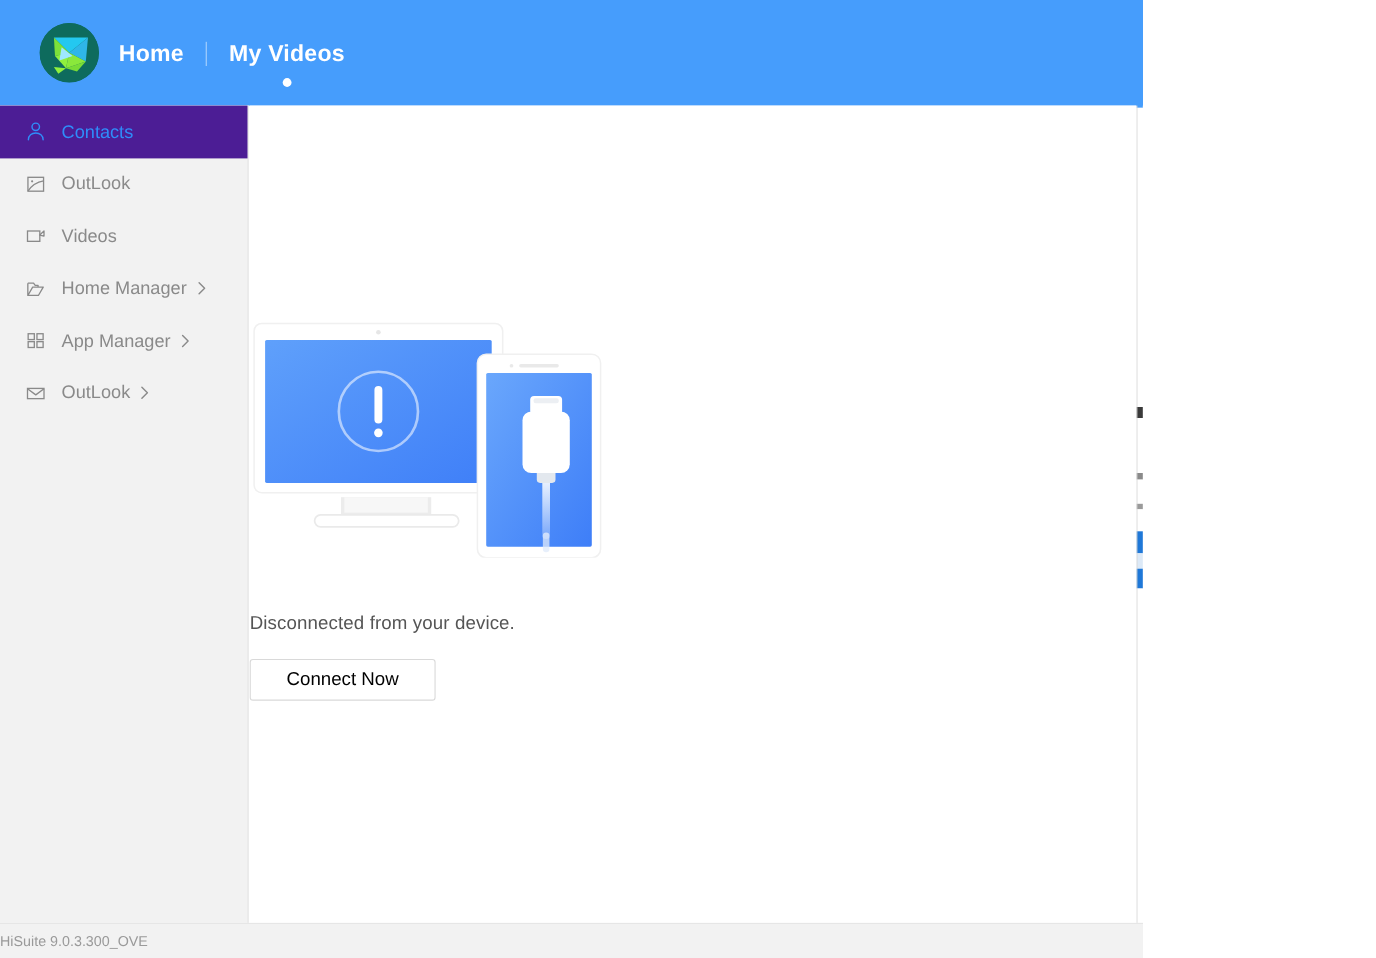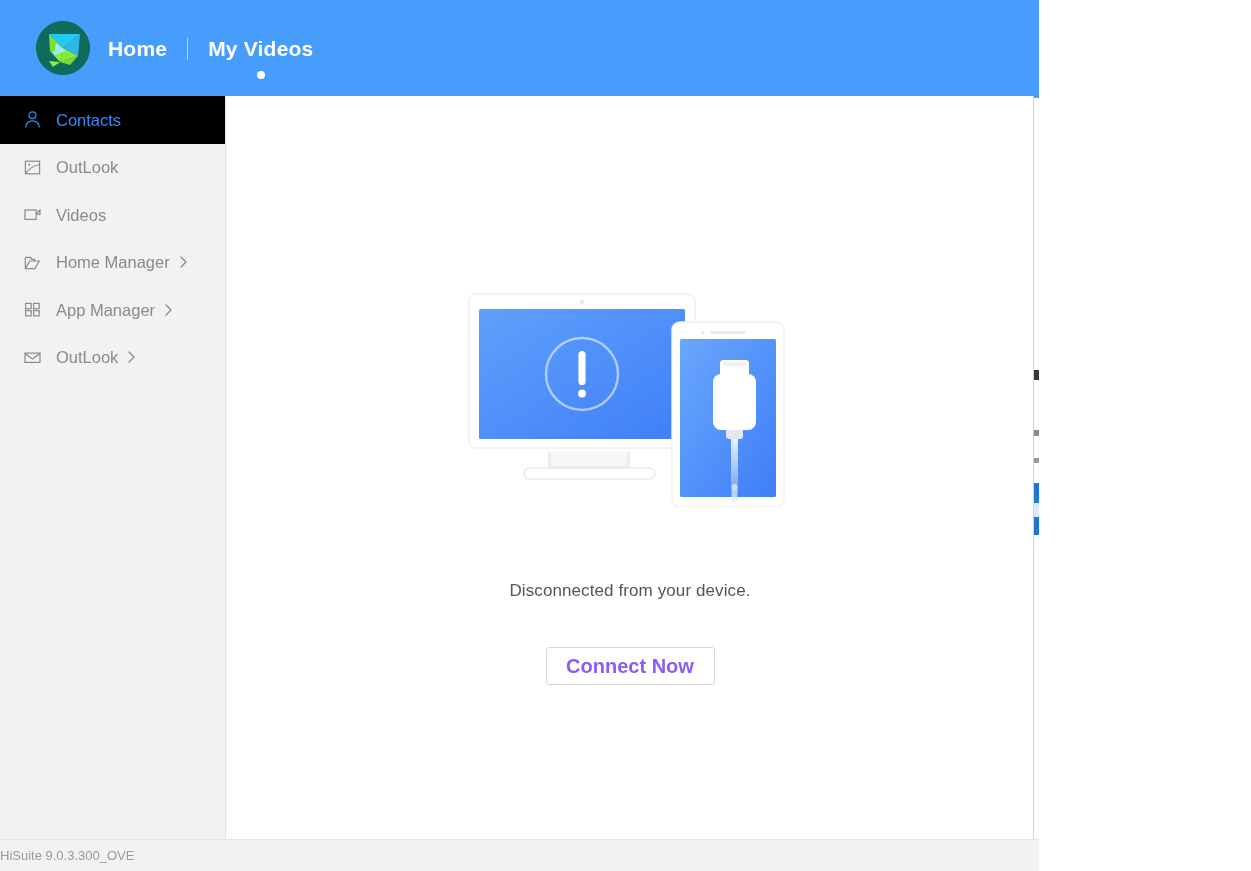--- a/index.html
+++ b/index.html
@@ -108,21 +108,21 @@
     position: relative;
     height: 47.5px;
     display: flex;
     align-items: center;
     padding-left: 22px;
     box-sizing: border-box;
     cursor: pointer;
     color: #8a8a8a;
   }
   .side-item.active {
-    background: #000000;
+    background: #4c1d95;
     color: #2f8dfa;
   }
   .side-ico {
     width: 20px;
     height: 20px;
     display: flex;
     align-items: center;
     justify-content: center;
     flex: 0 0 auto;
     margin-right: 14px;
@@ -149,22 +149,20 @@
     height: 743px;
     background: #ffffff;
   }
   .center-wrap {
     position: absolute;
     left: 0;
     right: 0;
     top: 196px;
     display: flex;
     flex-direction: column;
-    align-items: center;
-    gap: 24px;
   }
   .illus {
     position: relative;
     width: 330px;
     height: 215px;
   }
   .illus svg { display: block; }
 
   .status-text {
     margin-top: 50px;
@@ -173,23 +171,23 @@
     letter-spacing: 0.1px;
   }
   .connect-btn {
     margin-top: 22px;
     width: 169px;
     height: 38px;
     background: #ffffff;
     border: 1px solid #d9d9d9;
     border-radius: 3px;
     font-family: "Liberation Sans", sans-serif;
-    font-size: 20px;
-    font-weight: bold;
-    color: #8b5cf6;
+    font-size: 17px;
+    font-weight: normal;
+    color: #000000;
     cursor: pointer;
     display: flex;
     align-items: center;
     justify-content: center;
     box-sizing: border-box;
   }
 
   
   .footer {
     position: absolute;

